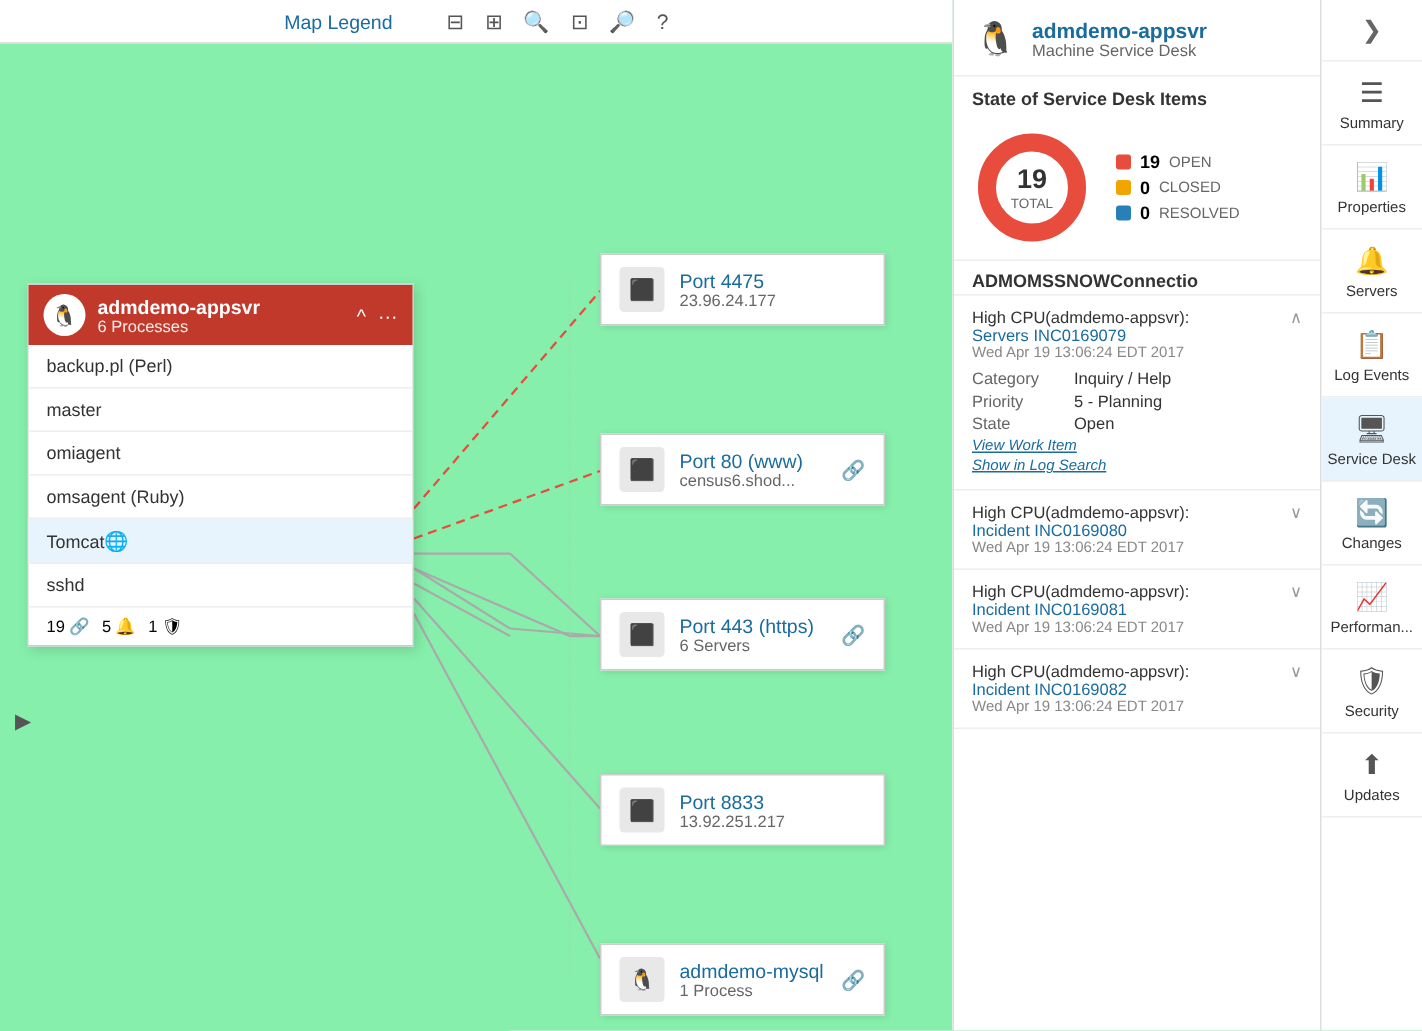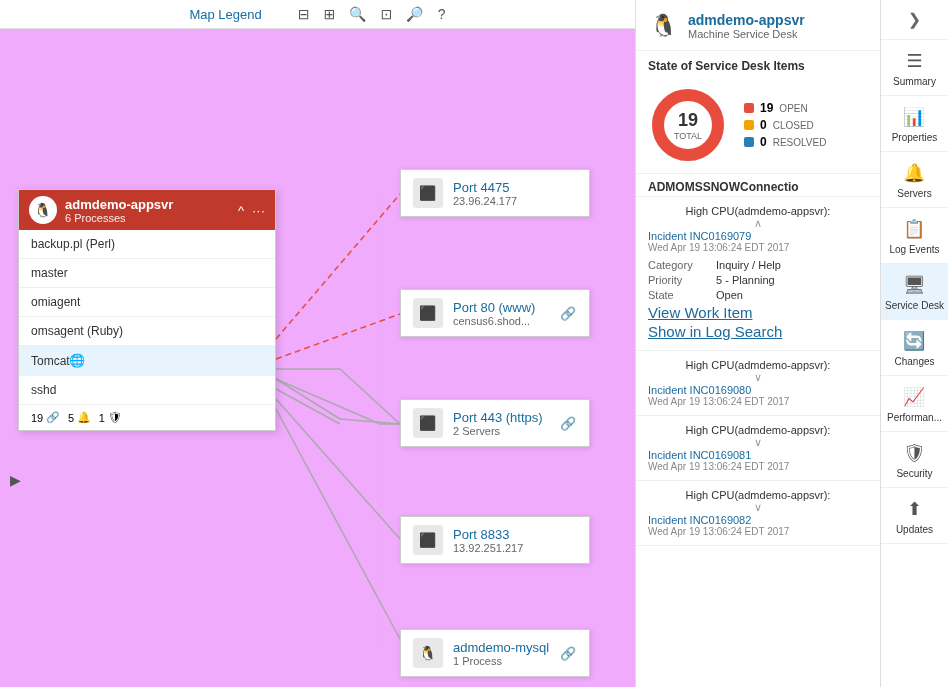--- a/index.html
+++ b/index.html
@@ -1,21 +1,21 @@
 <!DOCTYPE html>
 <html><head>
   <meta charset="utf-8">
   <style>
     * { box-sizing: border-box; margin: 0; padding: 0; }
     body { font-family: 'Segoe UI', Arial, sans-serif; font-size: 12px; background: #f0f0f0; width: 948px; height: 687px; overflow: hidden; display: flex; }
 
     
     .map-area {
       flex: 1;
-      background: #f0abfc;
+      background: #86efac;
       position: relative;
       overflow: hidden;
     }
 
     .map-toolbar {
       display: flex;
       align-items: center;
       justify-content: center;
       gap: 16px;
       padding: 6px 12px;
@@ -317,21 +317,20 @@
 
     .incident-item {
       padding: 8px 12px;
       border-bottom: 1px solid #eee;
     }
 
     .incident-header {
       display: flex;
       align-items: center;
       justify-content: space-between;
-      flex-direction: column;
     }
 
     .incident-title {
       font-size: 11px;
       color: #333;
       font-weight: 500;
     }
 
     .incident-expand {
       color: #999;
@@ -366,23 +365,24 @@
     }
 
     .incident-field-value {
       color: #333;
     }
 
     .incident-link {
       color: #1a6b9e;
       text-decoration: underline;
       cursor: pointer;
-      font-size: 15px;
+      font-size: 10px;
       display: block;
       margin-bottom: 2px;
+      font-style: italic;
     }
 
     
     .sidebar {
       width: 68px;
       background: #fff;
       border-left: 1px solid #ddd;
       display: flex;
       flex-direction: column;
       align-items: center;
@@ -540,21 +540,21 @@
         <div class="port-node-title">Port 80 (www)</div>
         <div class="port-node-subtitle">census6.shod...</div>
       </div>
       <span class="port-node-badge">🔗</span>
     </div>
 
     <div class="port-node" style="top: 370px; left: 400px;">
       <div class="port-node-icon">⬛</div>
       <div class="port-node-info">
         <div class="port-node-title">Port 443 (https)</div>
-        <div class="port-node-subtitle">2 Servers</div>
+        <div class="port-node-subtitle">6 Servers</div>
       </div>
       <span class="port-node-badge">🔗</span>
     </div>
 
     <div class="port-node" style="top: 487px; left: 400px;">
       <div class="port-node-icon">⬛</div>
       <div class="port-node-info">
         <div class="port-node-title">Port 8833</div>
         <div class="port-node-subtitle">13.92.251.217</div>
       </div>
@@ -621,21 +621,21 @@
 
   <div class="incident-list">
 
     <div style="padding: 6px 12px 2px; font-size:12px; font-weight:600; color:#333; border-bottom:1px solid #eee;">ADMOMSSNOWConnectio</div>
 
     <div class="incident-item">
       <div class="incident-header">
         <span class="incident-title">High CPU(admdemo-appsvr):</span>
         <span class="incident-expand">∧</span>
       </div>
-      <div class="incident-subtitle">Incident INC0169079</div>
+      <div class="incident-subtitle">Servers INC0169079</div>
       <div class="incident-date">Wed Apr 19 13:06:24 EDT 2017</div>
       <div class="incident-expanded">
         <div class="incident-field">
           <span class="incident-field-label">Category</span>
           <span class="incident-field-value">Inquiry / Help</span>
         </div>
         <div class="incident-field">
           <span class="incident-field-label">Priority</span>
           <span class="incident-field-value">5 - Planning</span>
         </div>

